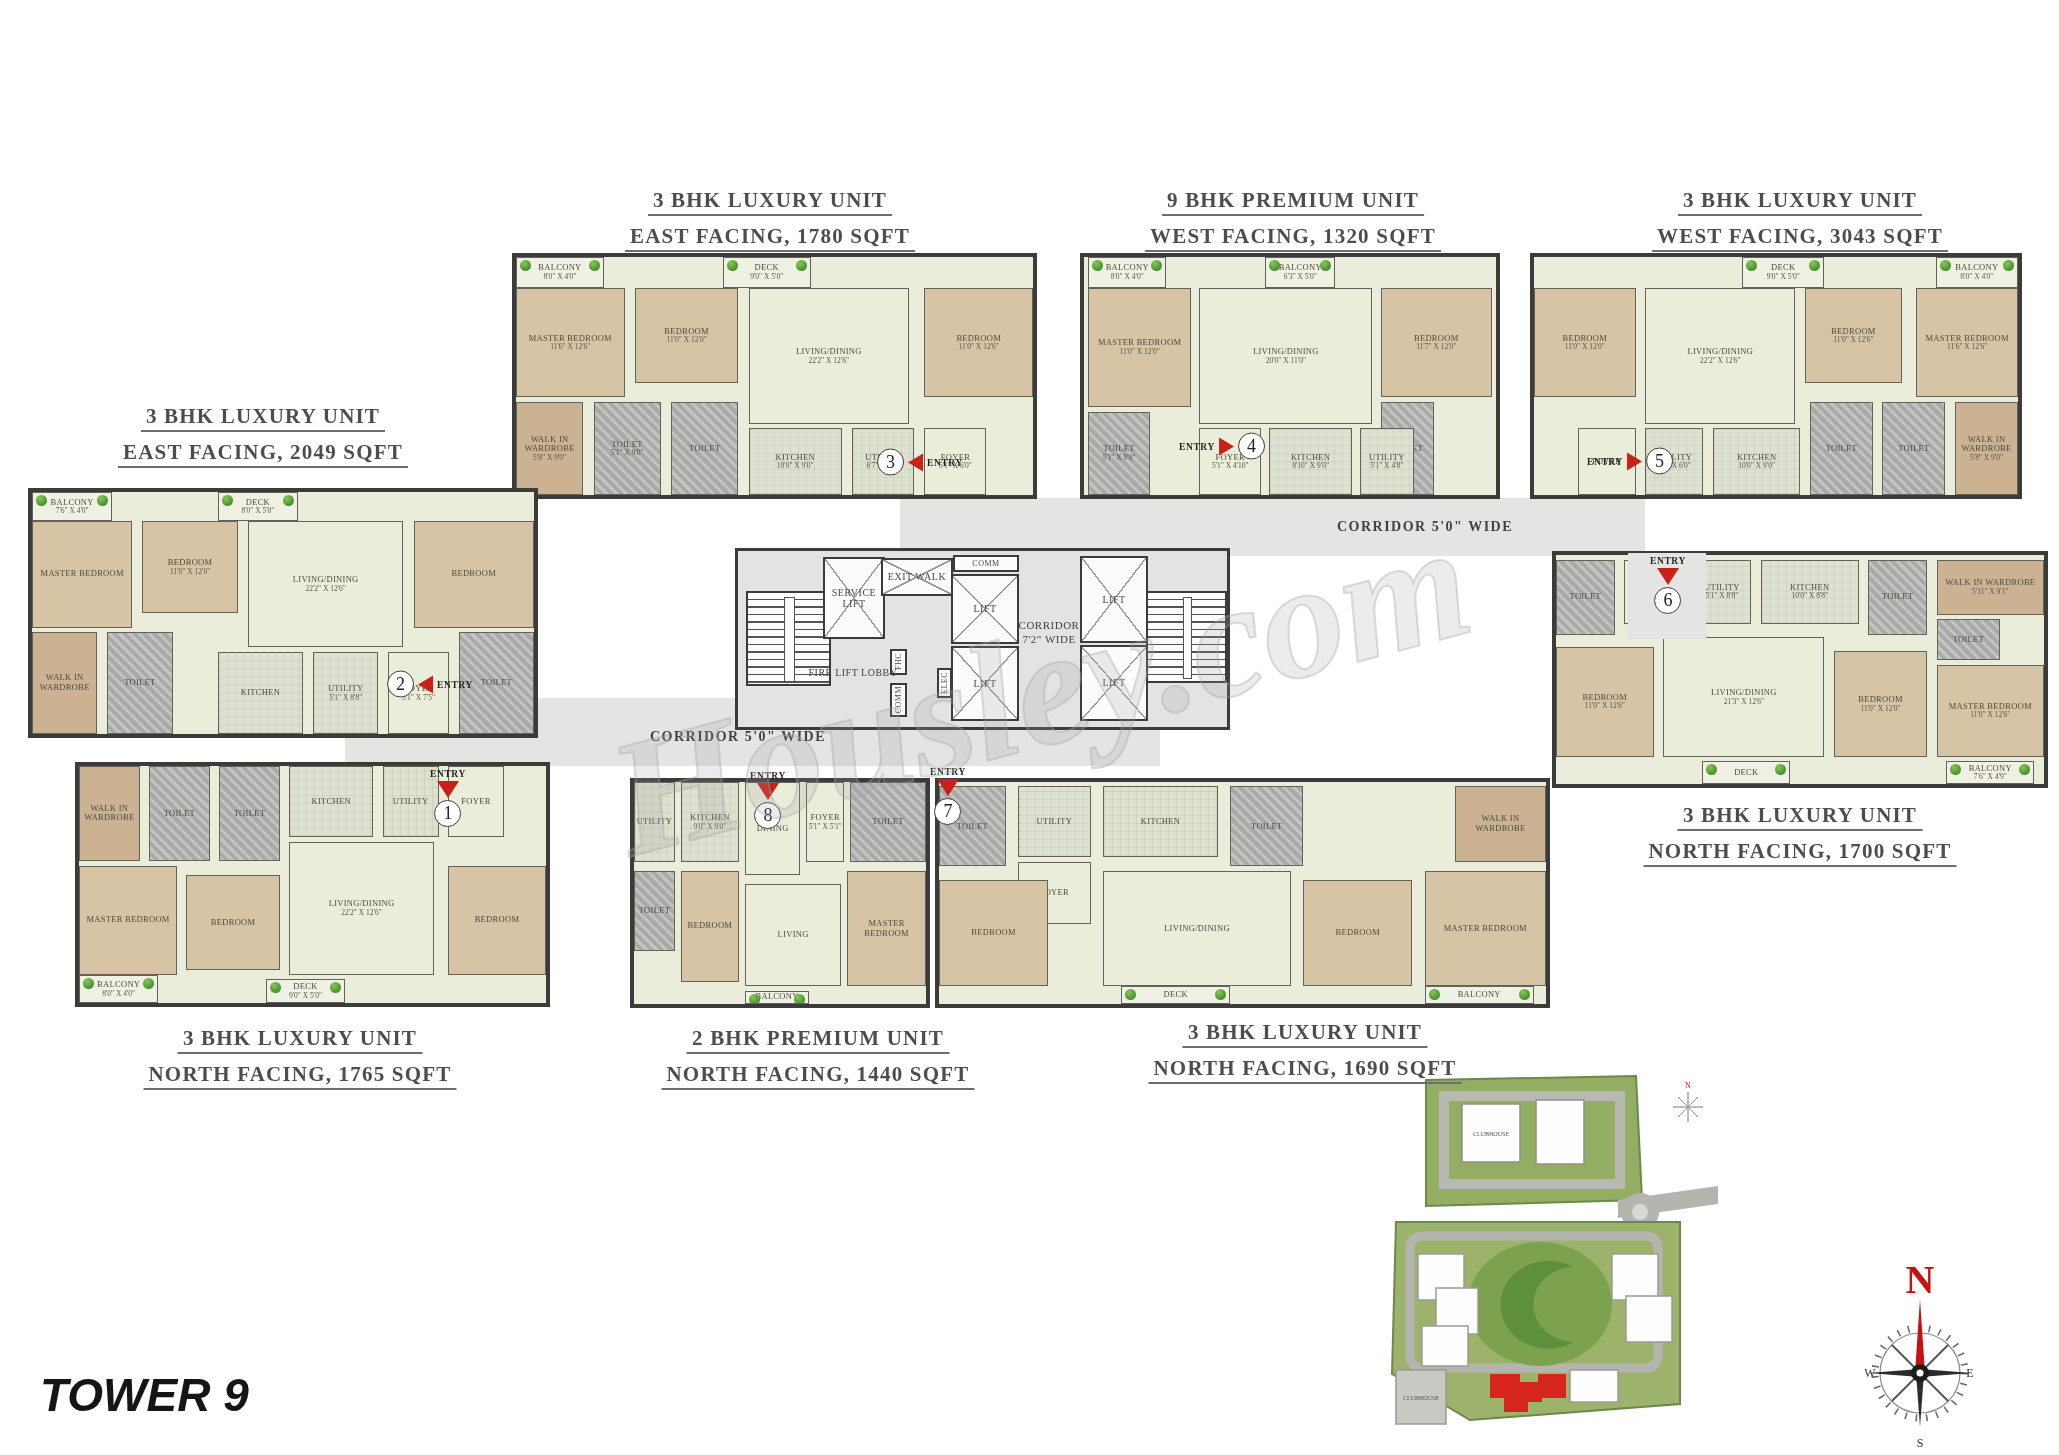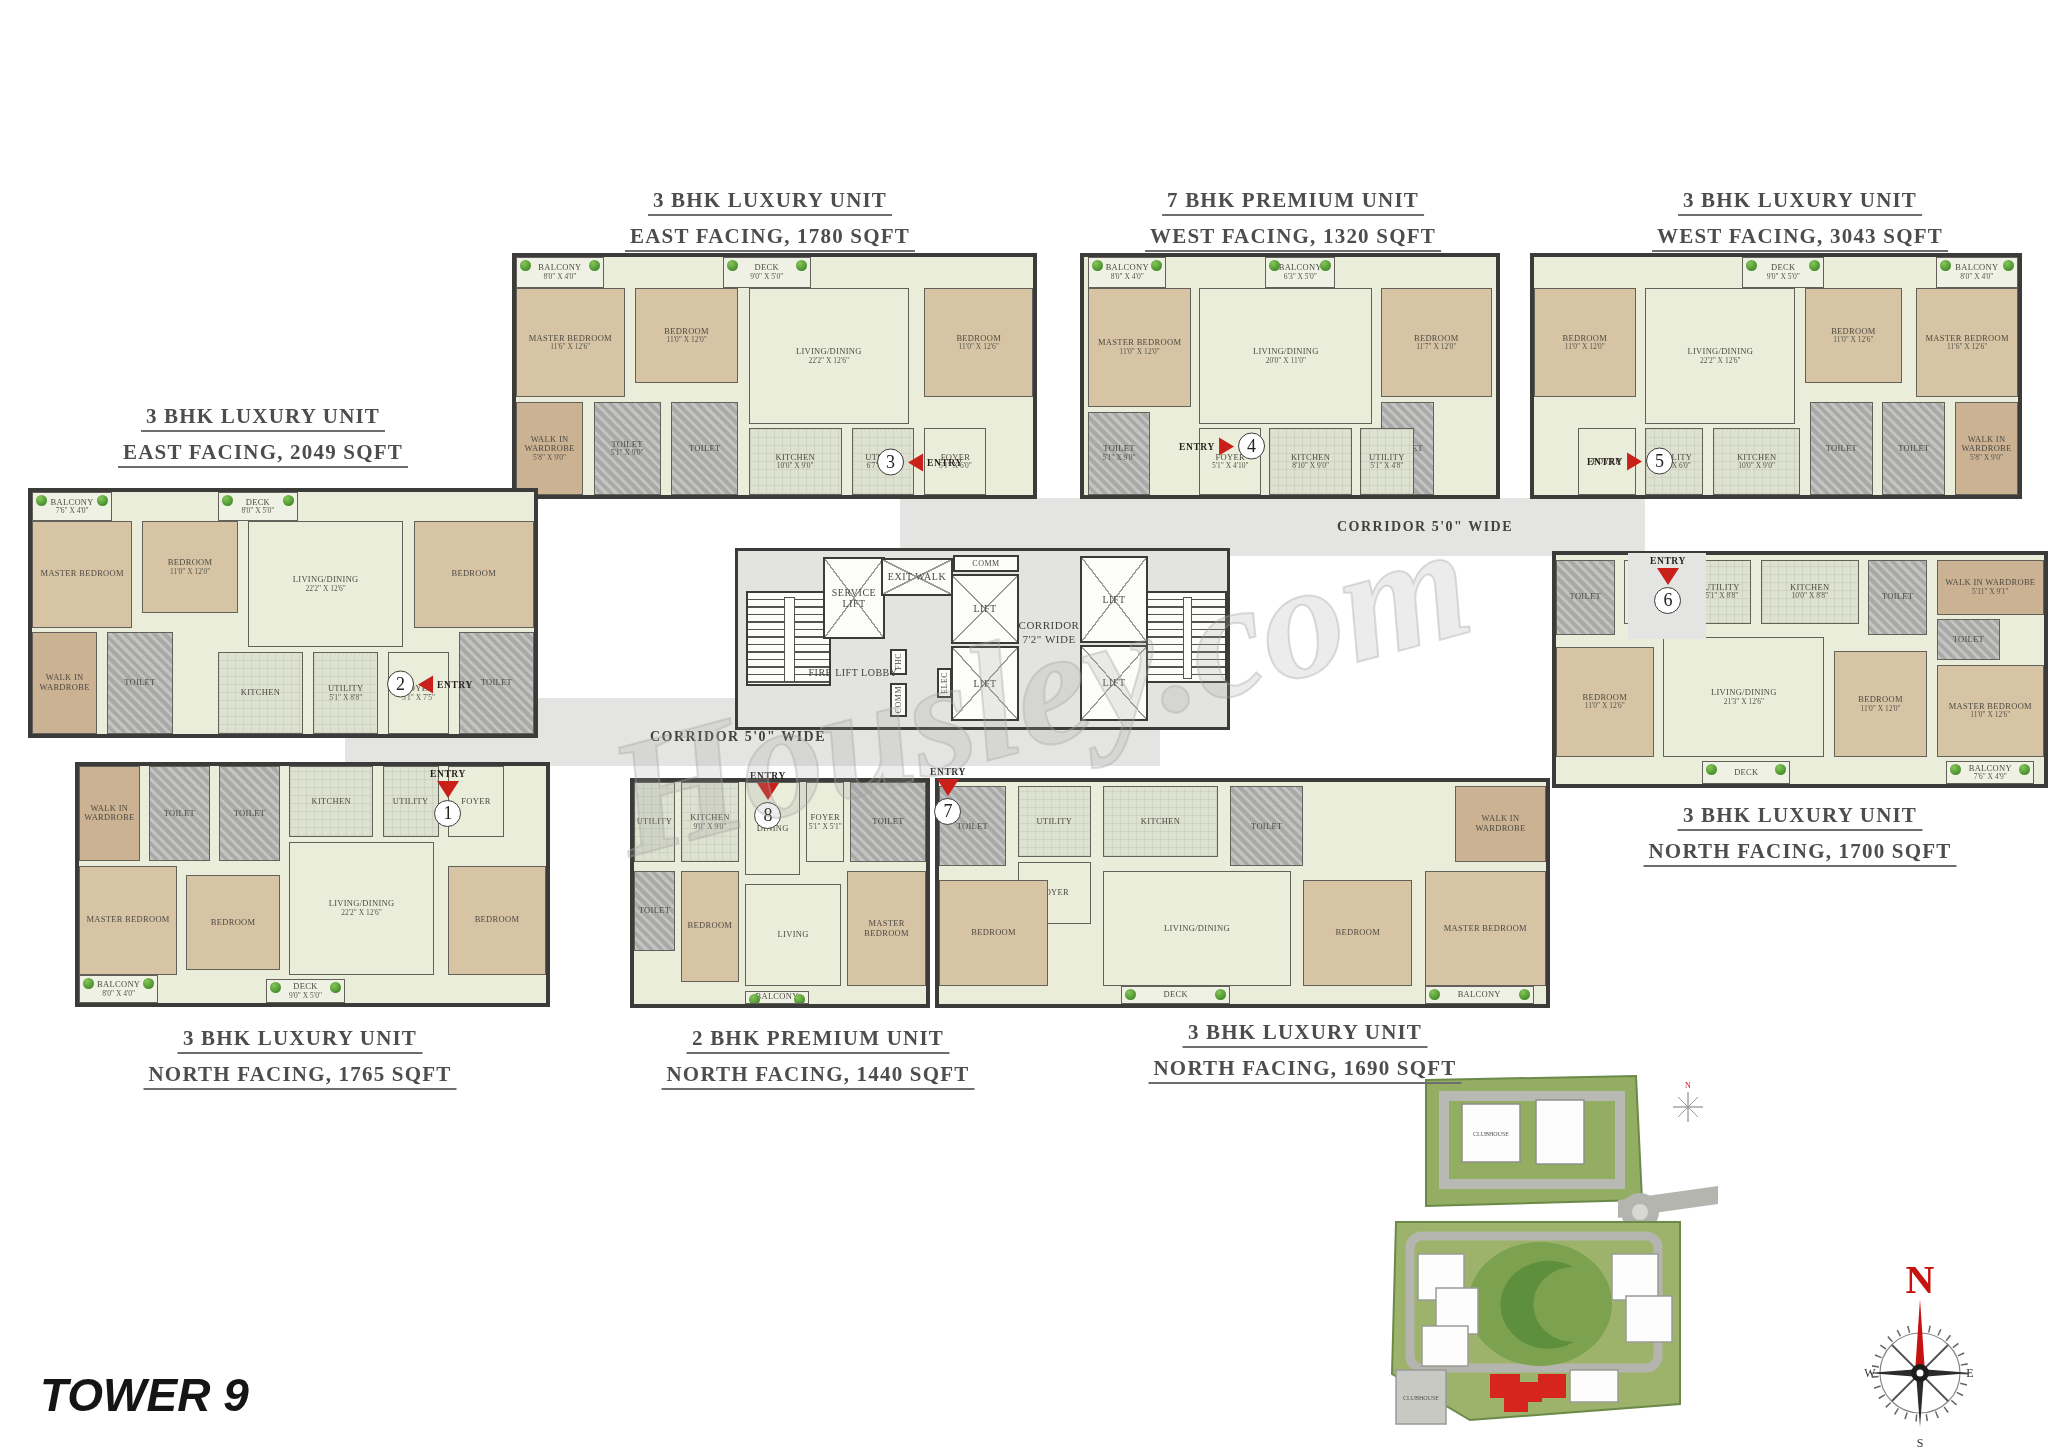--- a/index.html
+++ b/index.html
@@ -167,21 +167,21 @@
         <div class="room kit" style="left: 45%; top: 72%; width: 20%; height: 28%;">
           <div class="rn">KITCHEN</div>
           <div class="rd">8'10" X 9'0"</div>
         </div>
         <div class="room kit" style="left: 67%; top: 72%; width: 13%; height: 28%;">
           <div class="rn">UTILITY</div>
           <div class="rd">5'1" X 4'8"</div>
         </div>
       </div>
       <div class="unit-title" style="left: 1293px; top: 180px;">
-        <div class="utl">7 BHK PREMIUM UNIT</div>
+        <div class="utl">9 BHK PREMIUM UNIT</div>
         <div class="utl">WEST FACING, 1320 SQFT</div>
       </div>
       <div class="entry" style="left: 1222px; top: 446px;">
         <div class="entry-label">ENTRY</div>
         <div class="tri-right"></div>
         <div class="entry-circle">4</div>
       </div>
       <div class="unit" style="left: 1530px; top: 253px; width: 492px; height: 246px;">
         <div class="room bal" style="left: 43%; top: 0%; width: 17%; height: 13%;">
           <div class="rn">DECK</div>

